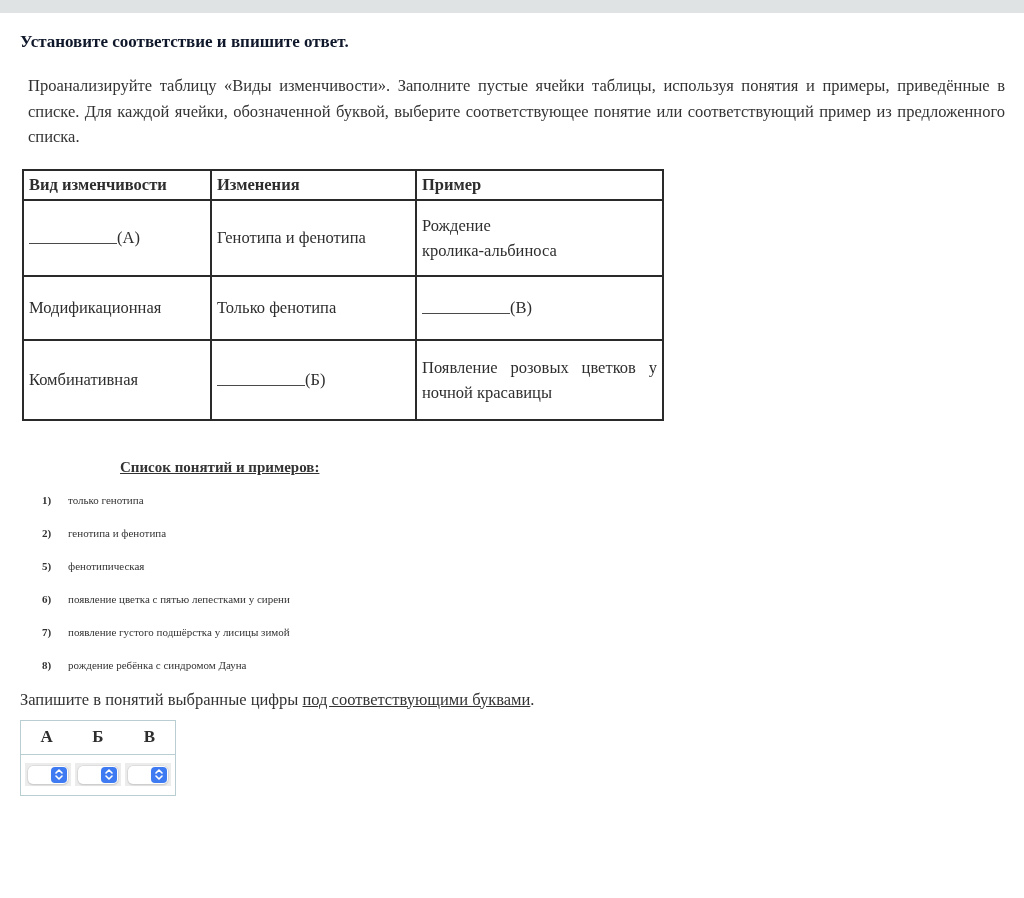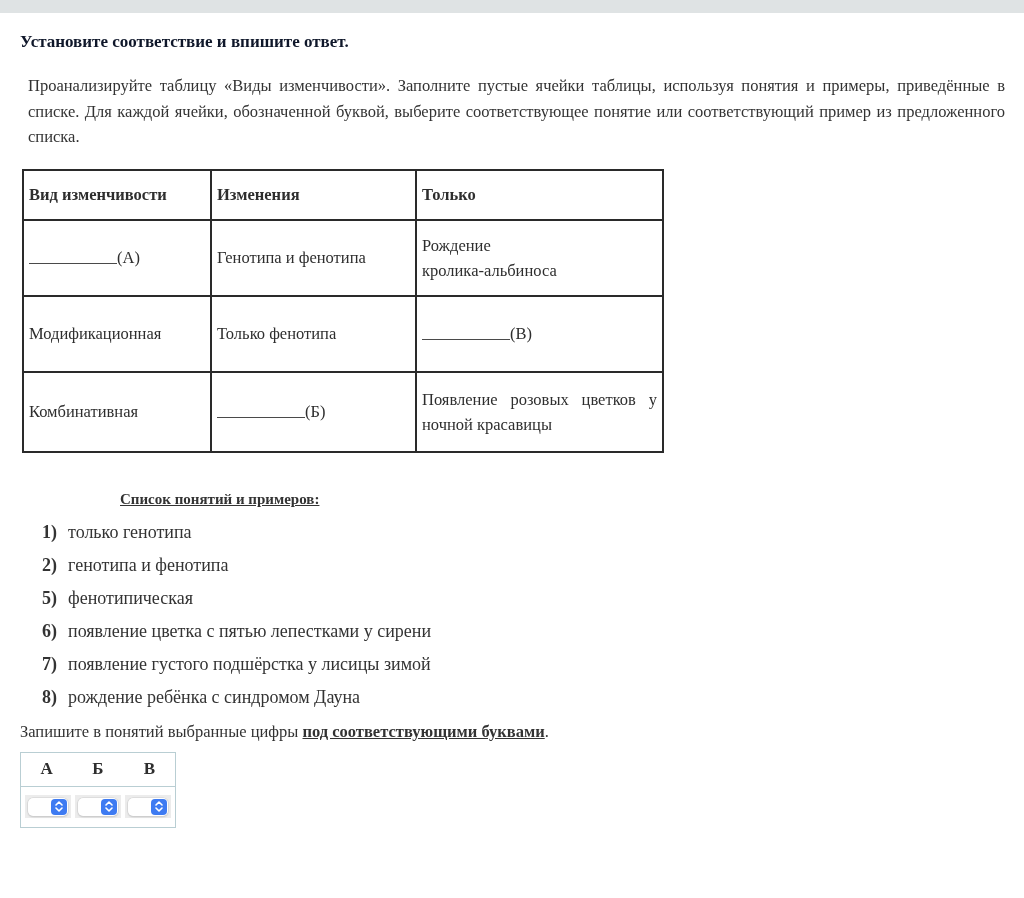--- a/index.html
+++ b/index.html
@@ -43,27 +43,27 @@
     border: 2px solid #2a2a2a;
     font-size: 16.5px;
     vertical-align: middle;
     padding: 2px 5px;
     color: #2e2e2e;
   }
   table.vtable th {
     text-align: left;
     font-weight: bold;
     height: 24px;
-    padding: 14px 5px;
+    padding: 4px 5px;
   }
   col.c1 { width: 188px; }
   col.c2 { width: 205px; }
   col.c3 { width: 247px; }
   tr.r1 td { height: 76px; }
-  tr.r2 td { height: 76px; }
+  tr.r2 td { height: 64px; }
   tr.r3 td { height: 80px; }
   .blank {
     display: inline-block;
     width: 88px;
     height: 1.05em;
     border-bottom: 1px solid #4a4a4a;
     vertical-align: baseline;
   }
   td.blank-cell { padding-left: 2px; }
   .cell-line { line-height: 25px; }
@@ -71,35 +71,35 @@
 
   
   .list-heading {
     margin: 36px 0 0 100px;
     font-size: 15px;
     font-weight: bold;
     text-decoration: underline;
     line-height: 21px;
   }
   ol.options { list-style: none; margin: 4px 0 0 0; padding: 0; }
-  ol.options li { margin-top: 12px; line-height: 21px; font-size: 18px; }
+  ol.options li { margin-top: 12px; line-height: 21px; font-size: 11px; }
   ol.options .num {
     display: inline-block;
     width: 24px;
     margin-left: 22px;
     font-weight: bold;
   }
   ol.options .opt-text { margin-left: 2px; }
 
   .closing {
     margin: 13px 0 0 0;
     font-size: 16.5px;
     line-height: 22px;
   }
-  .closing .emph { font-weight: bold; text-decoration: underline; }
+  .closing .emph { font-weight: normal; text-decoration: underline; }
 
   
   .answer-table {
     margin-top: 9px;
     width: 156px;
     border: 1px solid #b9ced3;
     background: #ffffff;
   }
   .answer-head {
     display: flex;
@@ -165,21 +165,21 @@
   <table class="vtable">
     <colgroup>
         <col class="c1">
         <col class="c2">
         <col class="c3">
       </colgroup>
     <tbody>
         <tr>
       <th>Вид изменчивости</th>
       <th>Изменения</th>
-      <th>Только</th>
+      <th>Пример</th>
     </tr>
     <tr class="r1">
       <td class="blank-cell"><span class="blank"></span><span>(А)</span></td>
       <td>Генотипа и фенотипа</td>
       <td>
         <div class="cell-line">Рождение</div>
         <div class="cell-line">кролика-альбиноса</div>
       </td>
     </tr>
     <tr class="r2">

